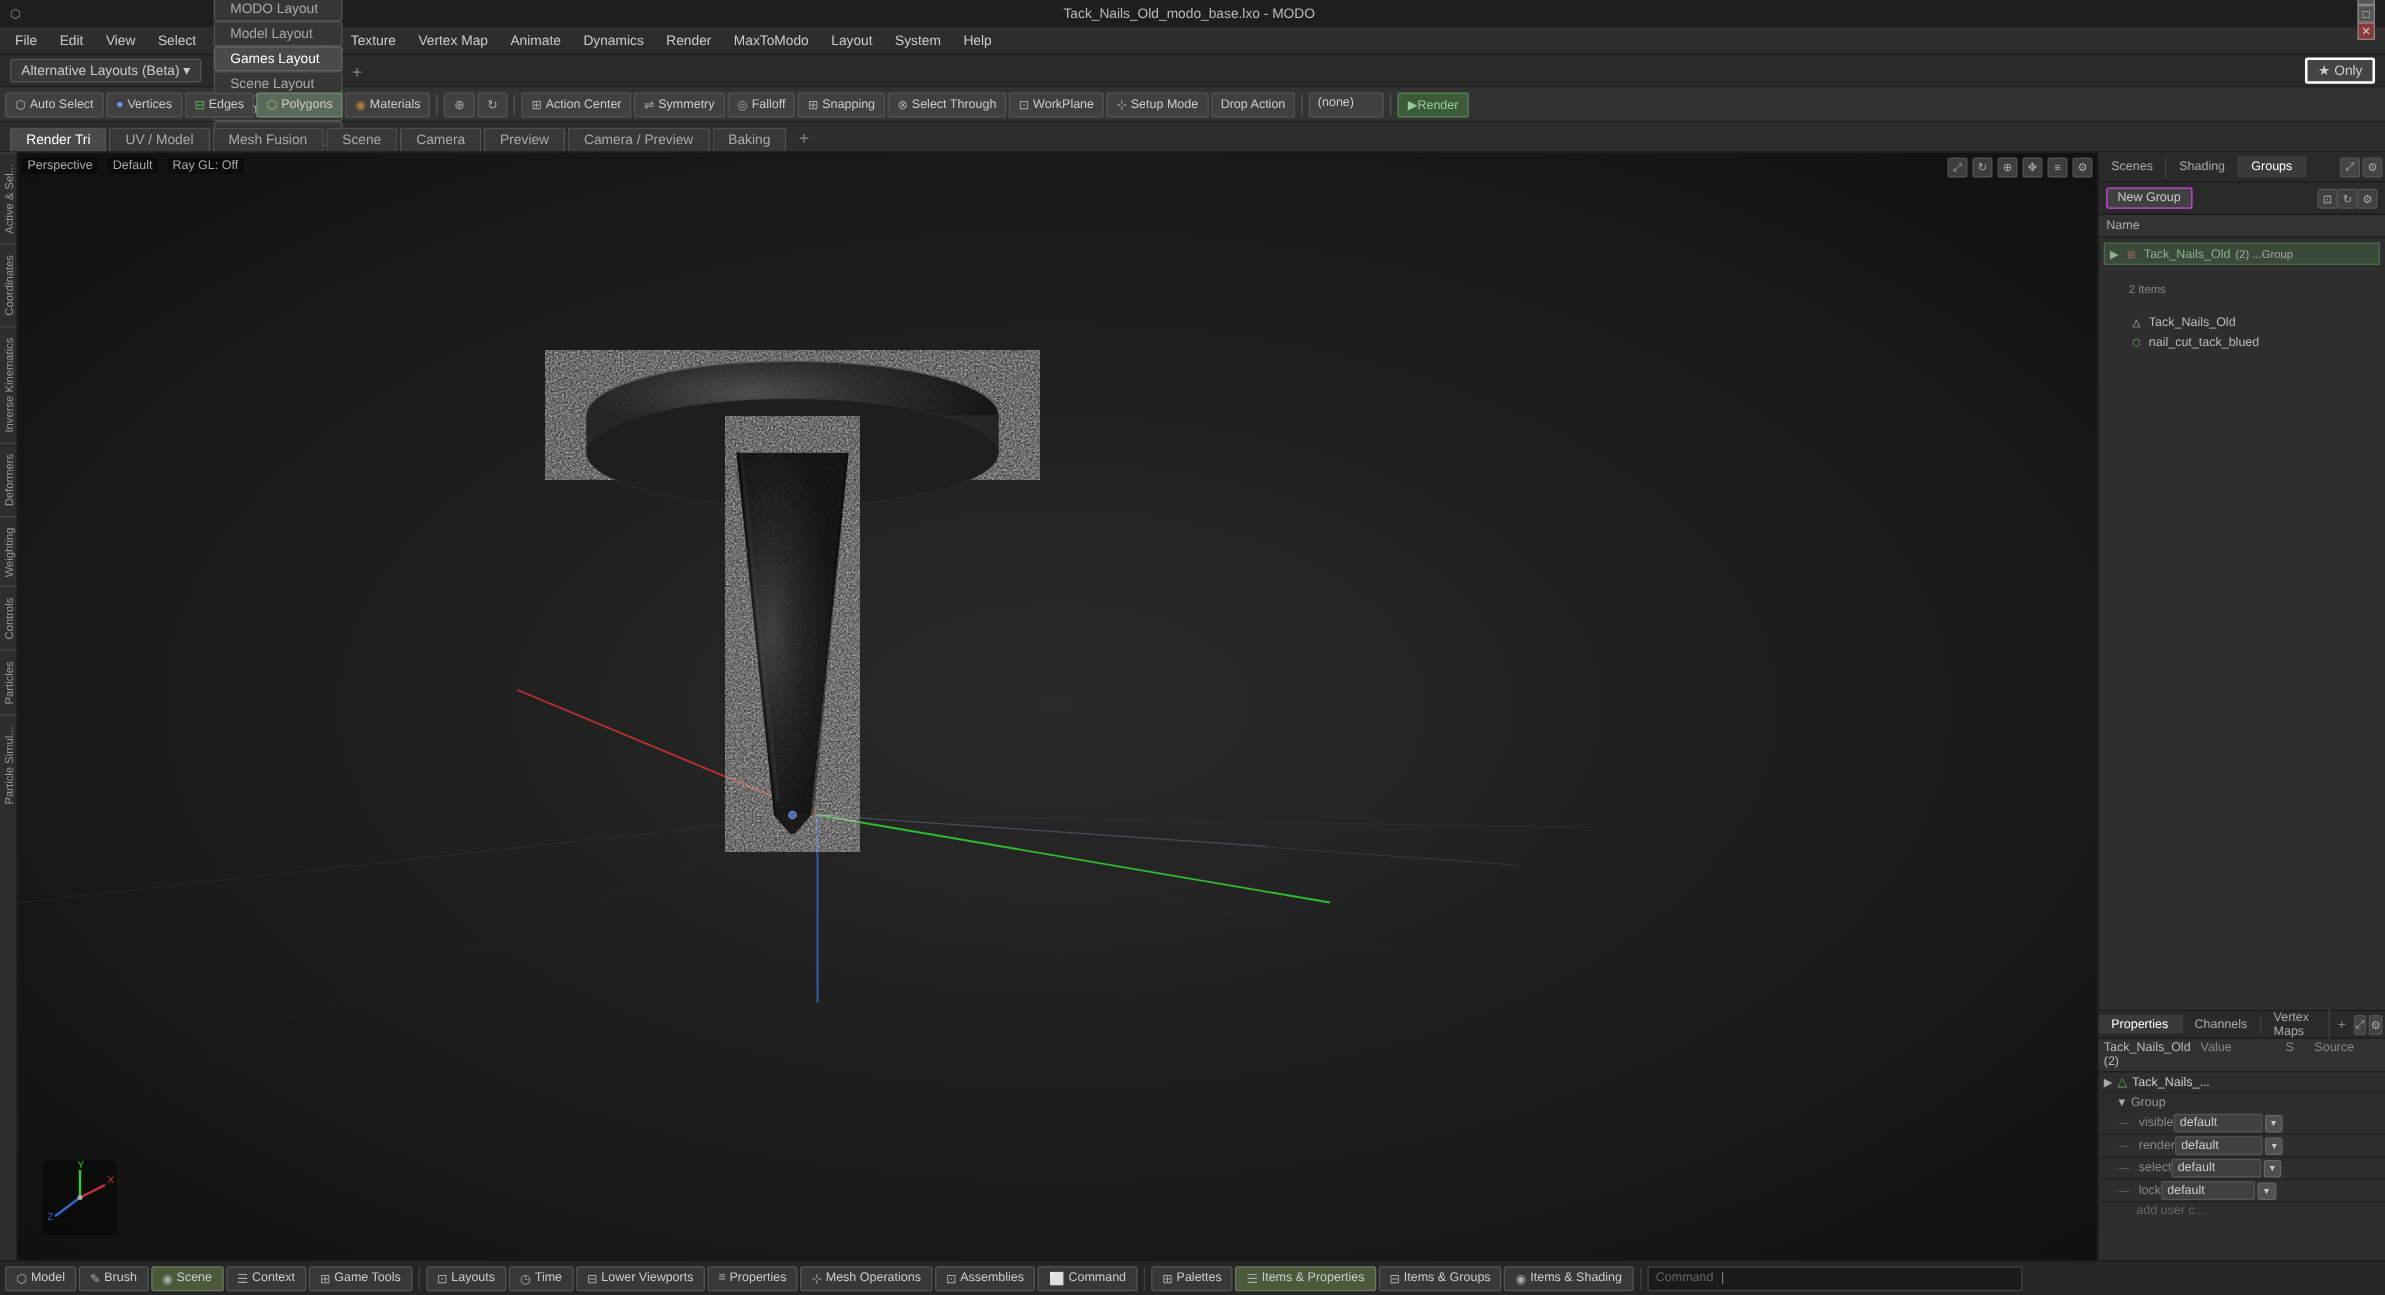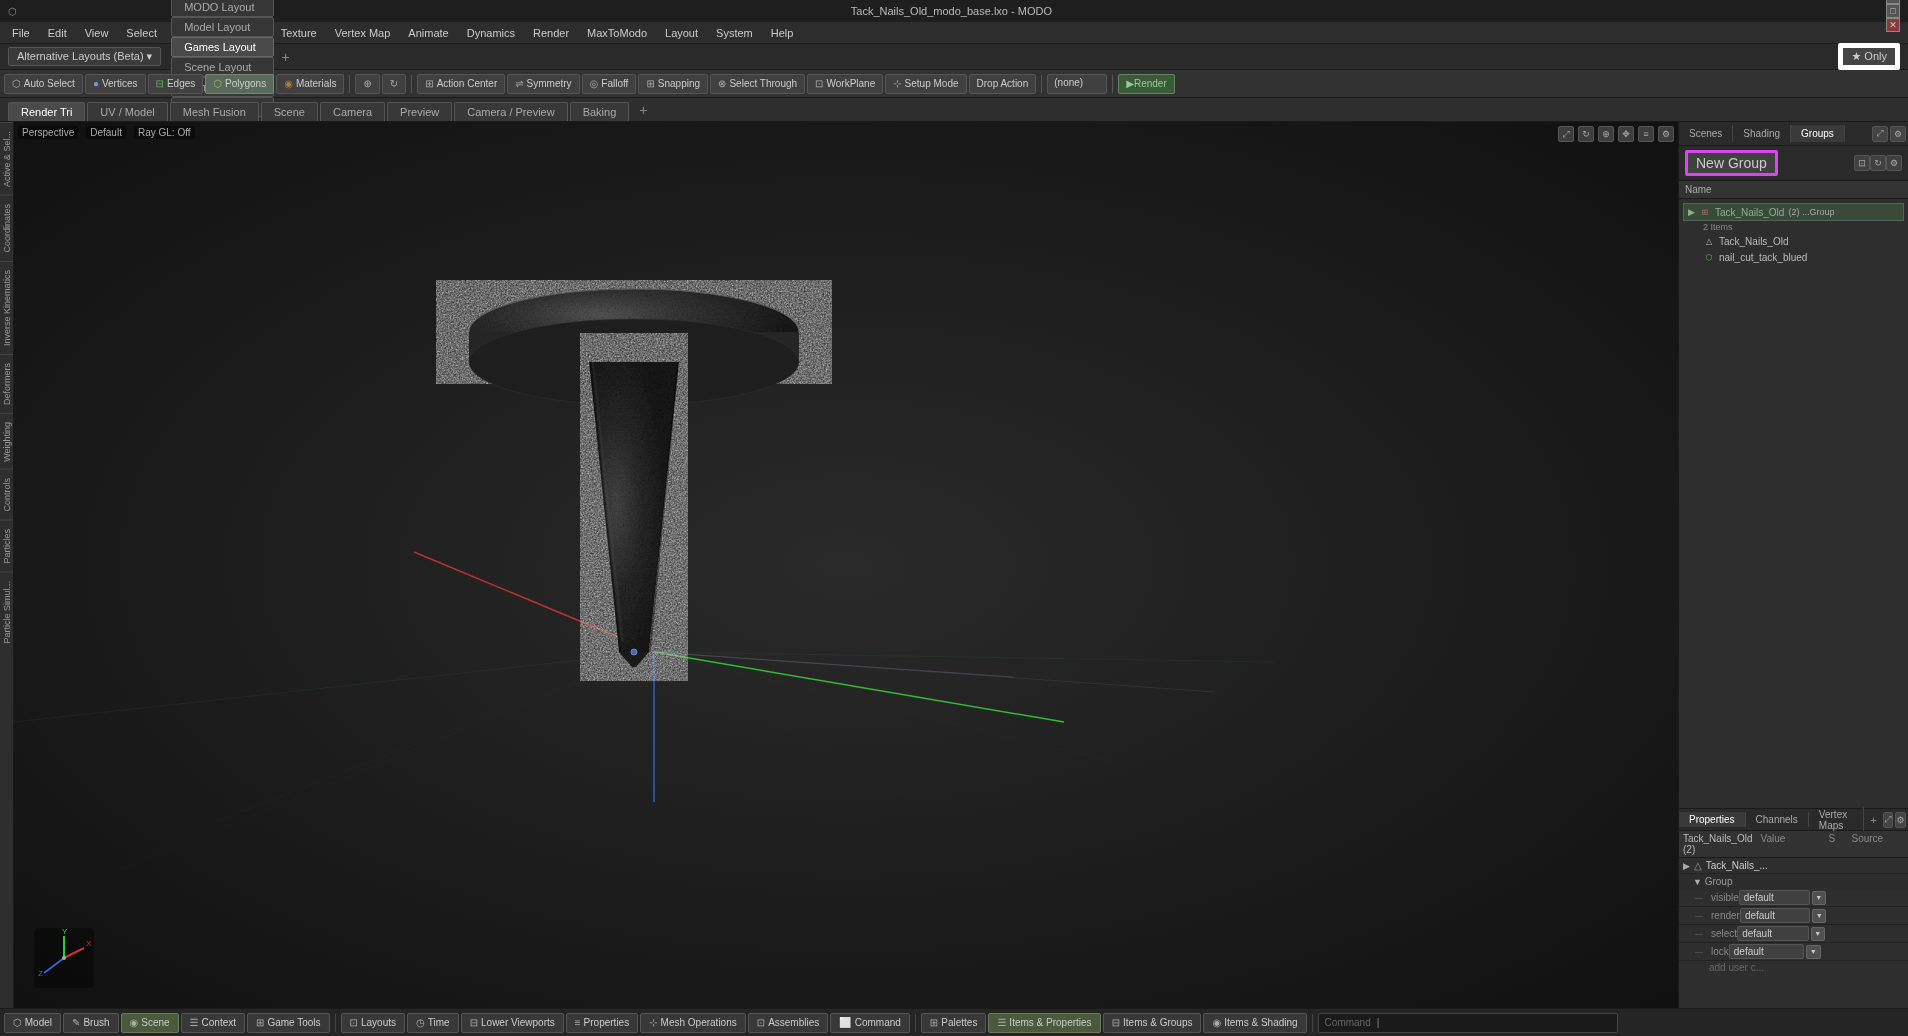--- a/index.html
+++ b/index.html
@@ -84,21 +84,21 @@
     }
     .layout-tab.active {
       background: #4a4a4a;
       color: #fff;
       border-color: #666;
     }
     #star-only {
       margin-left: auto;
       padding: 2px 8px;
       background: #444;
-      border: 5px solid #ffffff;
+      border: 2px solid #ffffff;
       border-radius: 2px;
       color: #ccc;
       font-size: 11px;
       cursor: pointer;
     }
 
     
     #toolbar {
       height: 28px;
       background: #323232;
@@ -322,21 +322,21 @@
       cursor: pointer;
       gap: 4px;
     }
 
     .tree-group-count {
       color: #aaa;
       font-size: 9px;
     }
 
     .tree-items-count {
-      padding: 1px 20px;
+      padding: 14px 20px;
       color: #888;
       font-size: 9px;
     }
 
     .tree-item {
       display: flex;
       align-items: center;
       padding: 2px 6px 2px 20px;
       color: #bbb;
       font-size: 10px;
@@ -501,24 +501,24 @@
       position: absolute;
       bottom: 20px;
       left: 20px;
       width: 60px;
       height: 60px;
     }
 
     .new-group-btn {
       padding: 2px 8px;
       background: #404040;
-      border: 3px solid #d946ef;
-      border-radius: 2px;
-      color: #ccc;
-      font-size: 14px;
+      border: 1px solid #d946ef;
+      border-radius: 2px;
+      color: #ccc;
+      font-size: 10px;
       cursor: pointer;
     }
   </style>
 </head>
 <body>
 
 <div id="title-bar">
   <span style="font-size:10px; color:#888;">⬡</span>
   <span id="title-text">Tack_Nails_Old_modo_base.lxo - MODO</span>
   <div id="title-controls">

